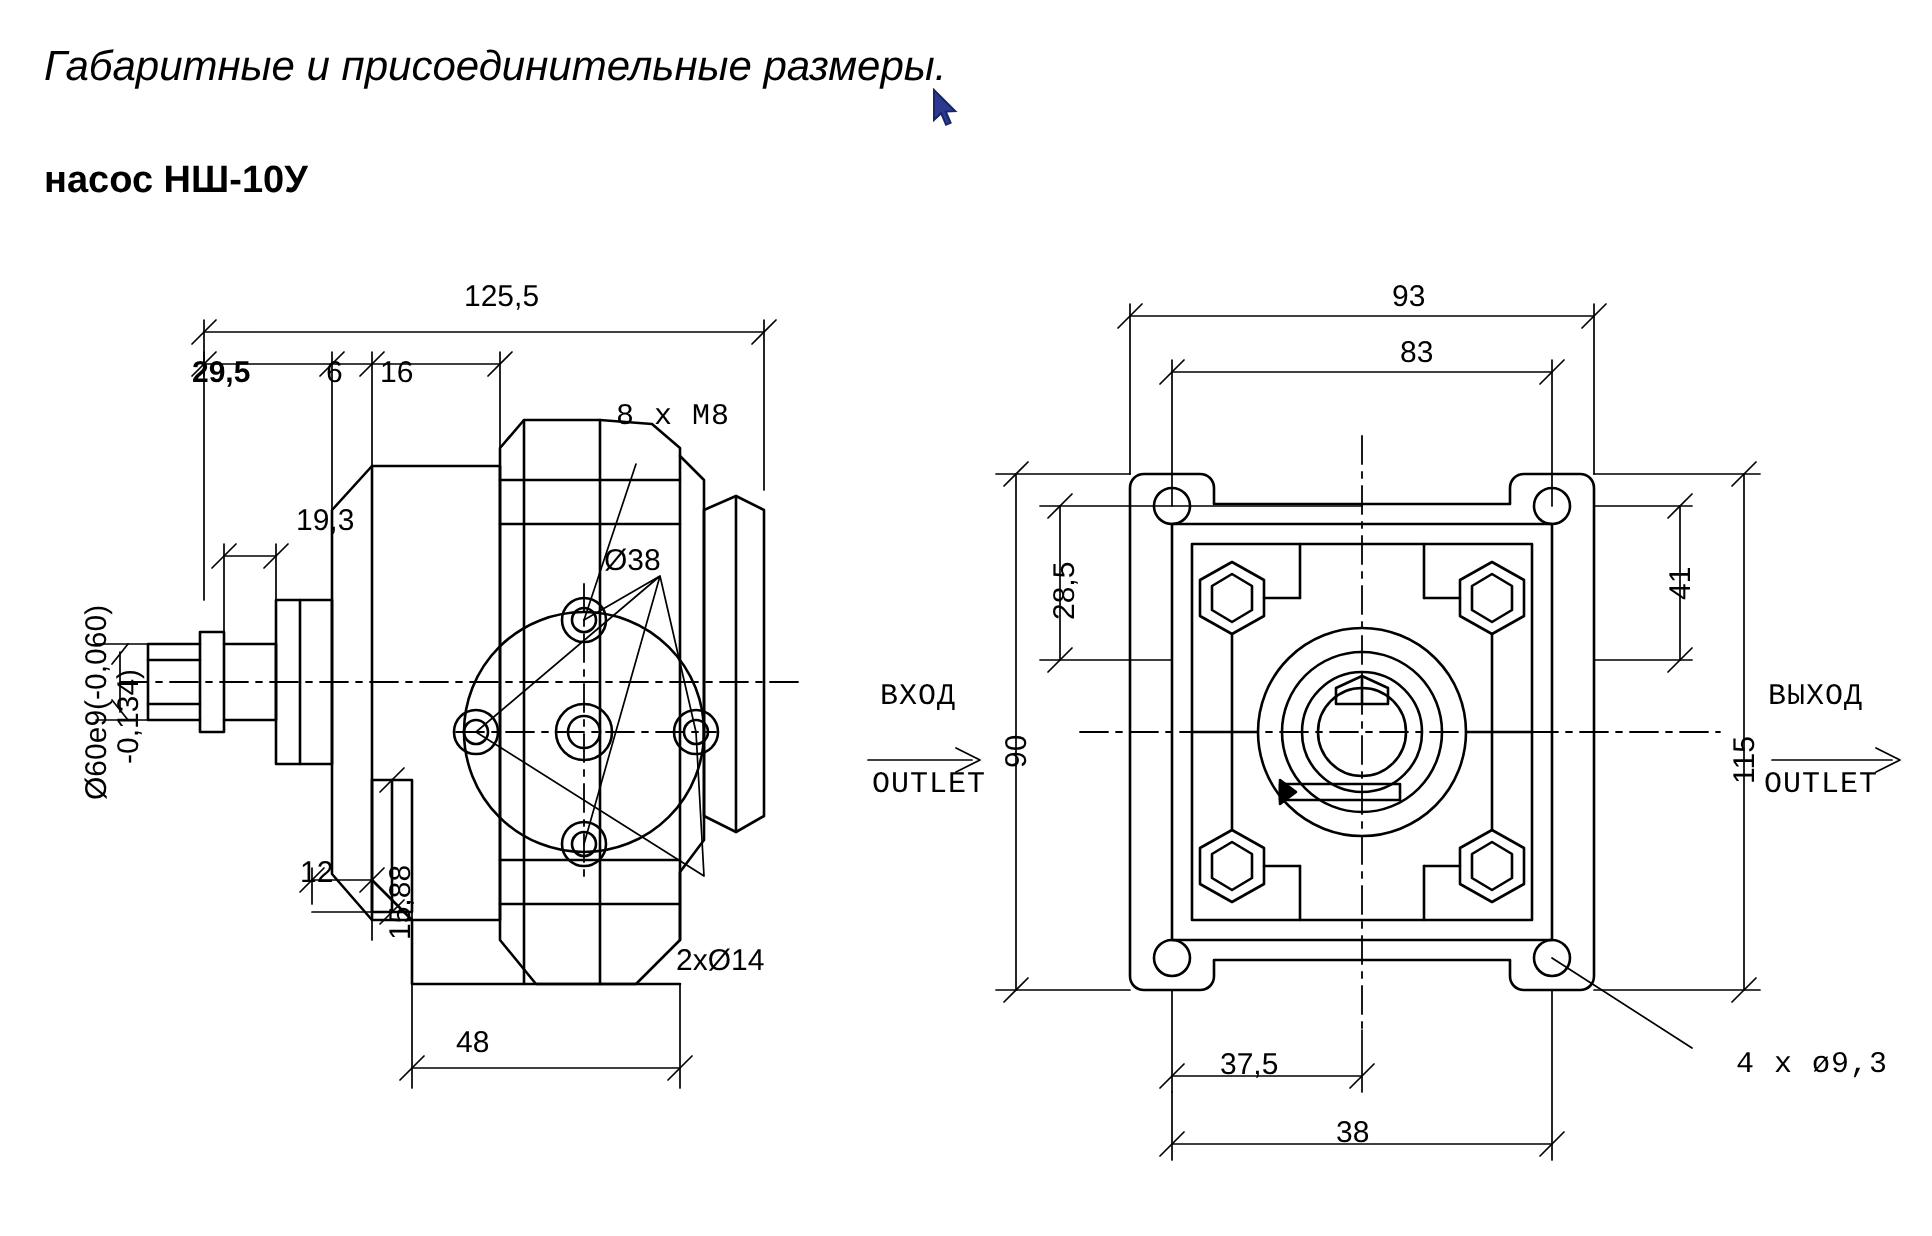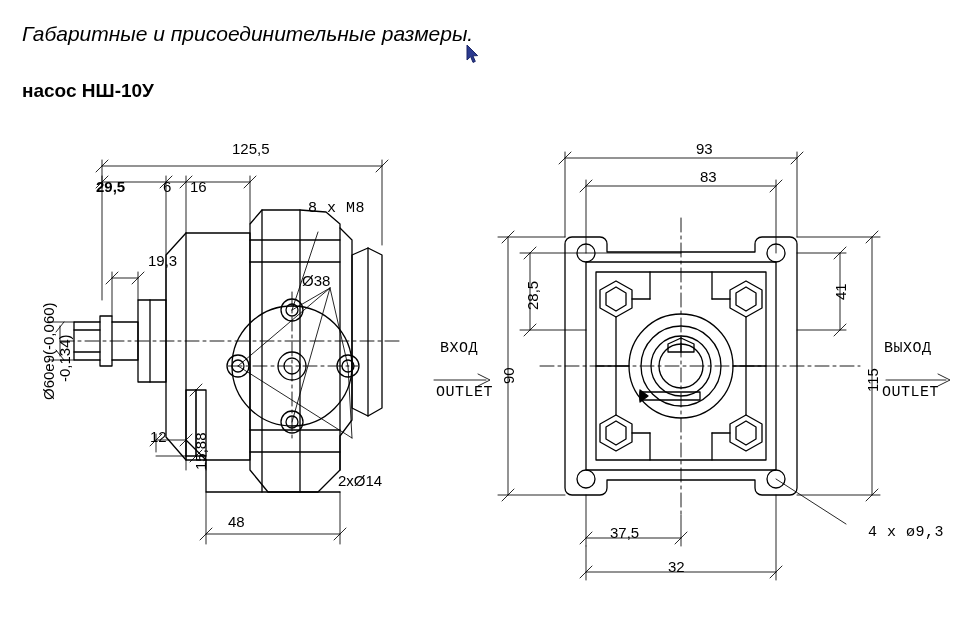--- a/index.html
+++ b/index.html
@@ -299,21 +299,21 @@
   <div class="lbl mono big" style="left:308px; top:200px;">8 x M8</div>
   <div class="lbl big" style="left:338px; top:436px;margin-top:36px;">2xØ14</div>
 
   <div class="lbl big" style="left:696px; top:140px;">93</div>
   <div class="lbl big" style="left:700px; top:168px;">83</div>
   <div class="lbl big vert" style="left:832px; top:300px;">41</div>
   <div class="lbl big vert" style="left:524px; top:310px;">28,5</div>
   <div class="lbl big vert" style="left:864px; top:392px;">115</div>
   <div class="lbl big vert" style="left:500px; top:384px;">90</div>
   <div class="lbl big" style="left:610px; top:524px;">37,5</div>
-  <div class="lbl big" style="left:668px; top:558px;">32</div>
+  <div class="lbl big" style="left:668px; top:558px;">38</div>
   <div class="lbl mono big" style="left:868px; top:524px;">4 x ø9,3</div>
 
   <div class="lbl mono big" style="left:440px; top:340px;">ВХОД</div>
   <div class="lbl mono big" style="left:436px; top:384px;">OUTLET</div>
   <div class="lbl mono big" style="left:884px; top:340px;">ВЫХОД</div>
   <div class="lbl mono big" style="left:882px; top:384px;">OUTLET</div>
 
 </div>
 
 </body></html>

